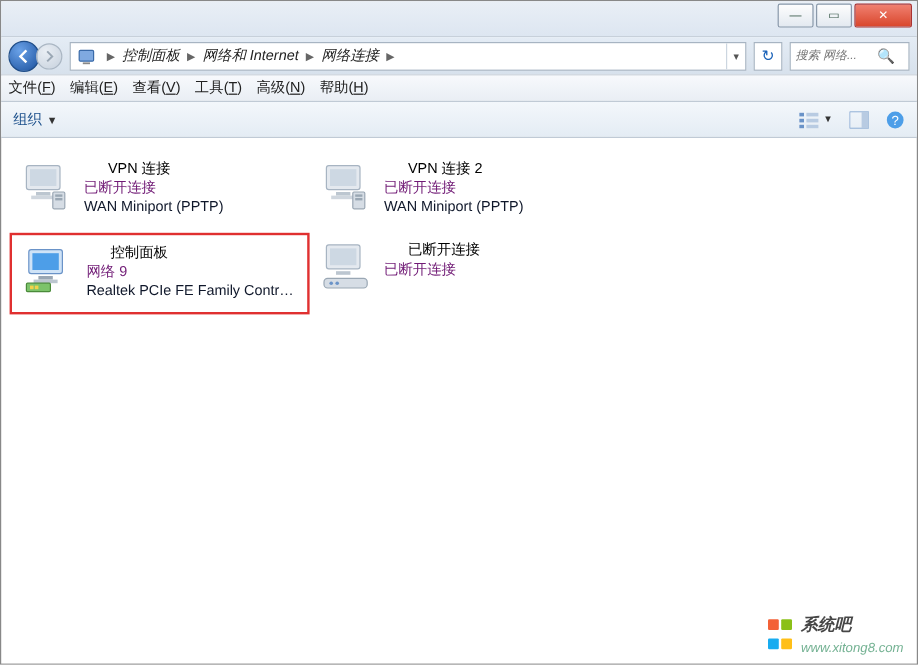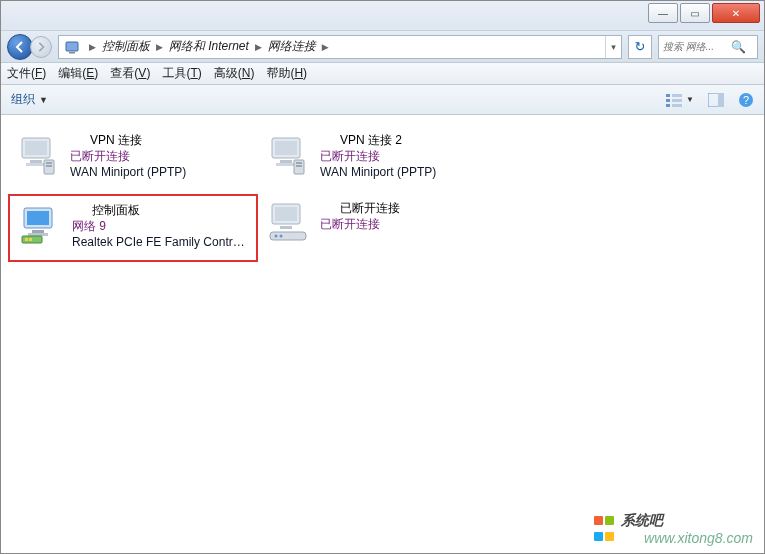--- a/index.html
+++ b/index.html
@@ -48,21 +48,21 @@
 .conn.highlighted { border: 2px solid #e03030; }
 .conn .ico { width: 44px; height: 44px; display:flex; align-items:center; justify-content:center; flex-shrink:0; }
 .conn .txt { font-size:12px; line-height:16px; color:#222; overflow:hidden; }
 .conn .name { color:#000;margin-left:20px; }
 .conn .sub { color:#701a75; }
 .conn .dev { color:#0f172a; white-space:nowrap; overflow:hidden; text-overflow:ellipsis; max-width:180px; }
 
 
 .watermark { position:absolute; right:10px; bottom:6px; display:flex; align-items:center; gap:6px; font-size:14px; color:#333; opacity:.9;font-style:italic; }
 .watermark .flag span{display:inline-block;width:9px;height:9px;border-radius:1px;margin:1px}
-.watermark .url { font-size:14px; color:#6a8;margin-left:23px; }
+.watermark .url { font-size:11px; color:#6a8; }
 </style>
 </head>
 <body>
 
 <div class="shell">
 
   <div class="titlebar">
     <div class="winbtn">—</div>
     <div class="winbtn">▭</div>
     <div class="winbtn close">✕</div>

